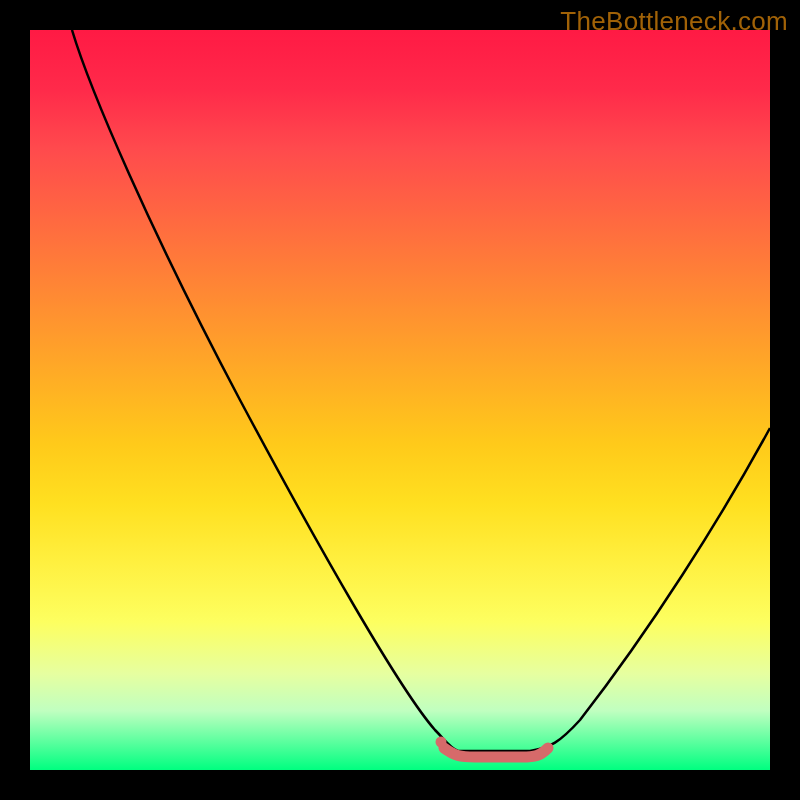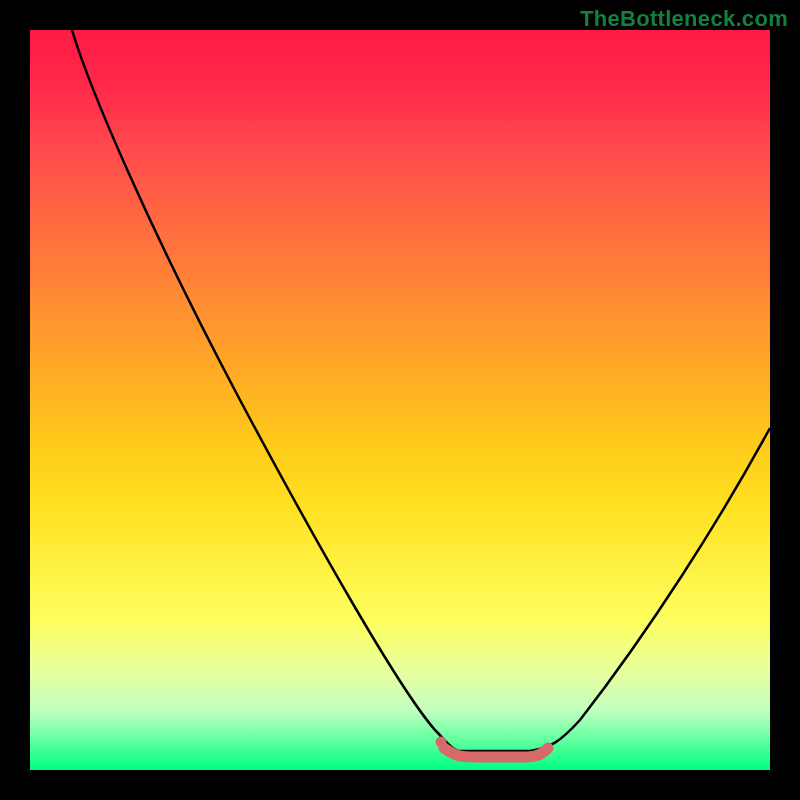--- a/index.html
+++ b/index.html
@@ -37,23 +37,23 @@
       #c0ffc0 92%,
       #60ffa0 96%,
       #00ff80 100%
     );
   }
   .watermark {
     position: absolute;
     top: 6px;
     right: 12px;
     font-family: Arial, Helvetica, sans-serif;
-    font-size: 22px;
-    font-weight: 700;
-    color: #15803d;
+    font-size: 26px;
+    font-weight: 400;
+    color: #a16207;
     letter-spacing: 0.3px;
   }
   svg.curves {
     position: absolute;
     left: 0;
     top: 0;
     width: 740px;
     height: 740px;
     overflow: visible;
   }

